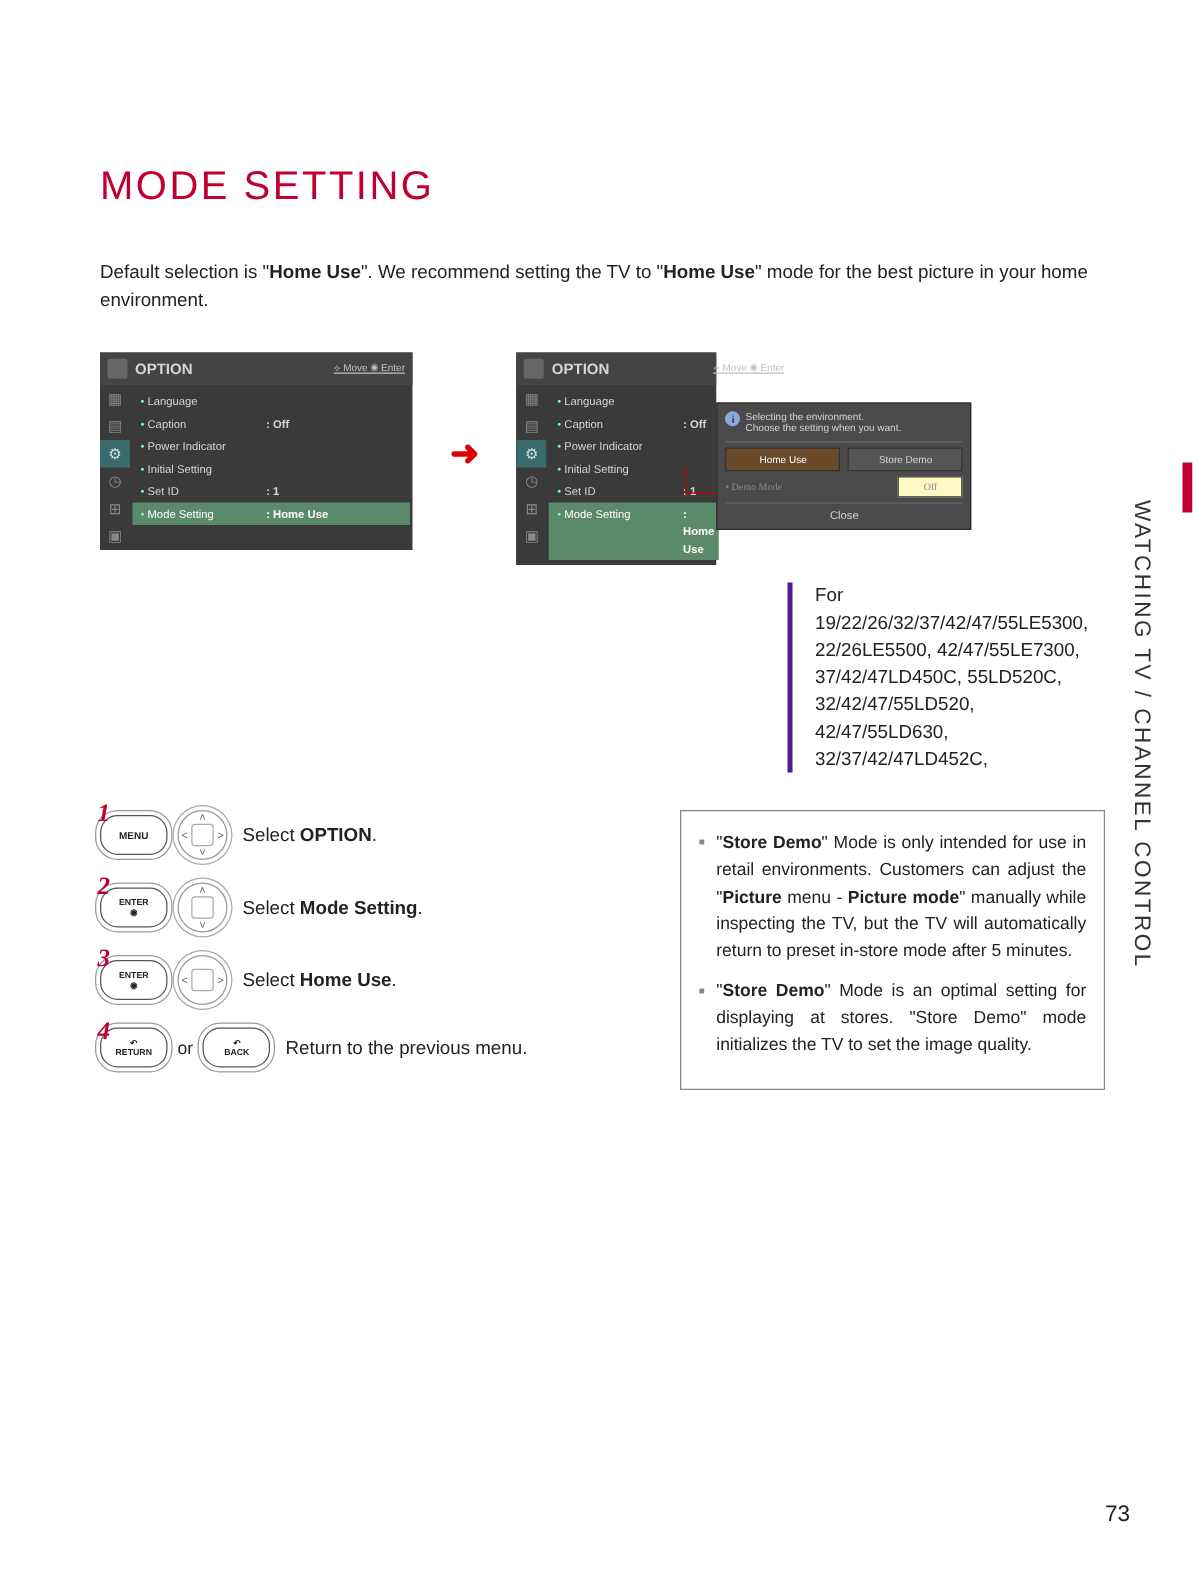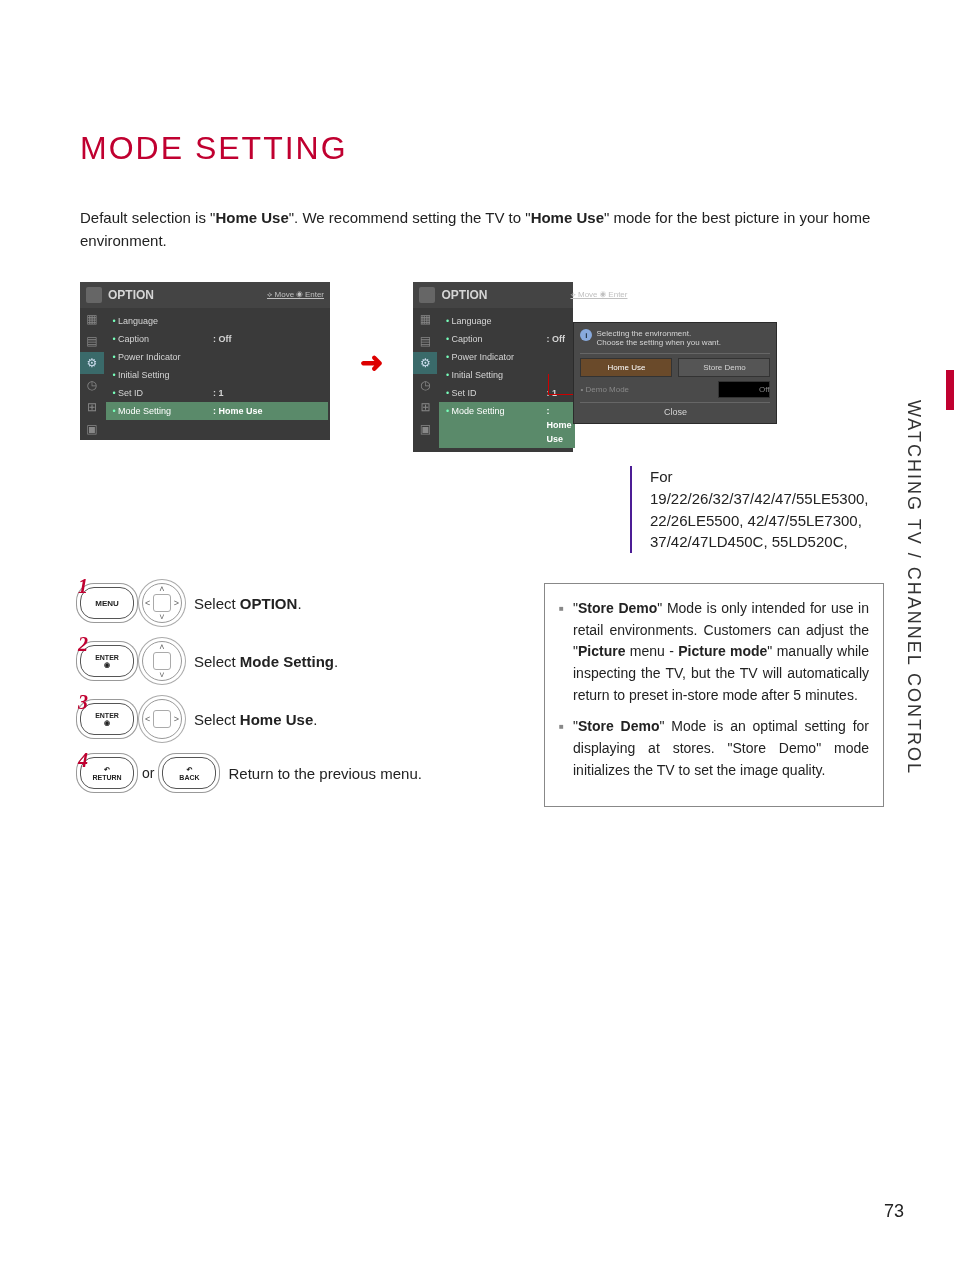--- a/index.html
+++ b/index.html
@@ -94,33 +94,33 @@
     padding:6px;
     color:#d5d5d5;
     font-size:8px;
   }
   .popup .head { display:flex; align-items:flex-start; margin-bottom:6px; }
   .popup .info-icon { width:12px;height:12px;border-radius:50%;background:#8ad;color:#234;display:flex;align-items:center;justify-content:center;font-size:8px;font-weight:bold;margin-right:4px;}
   .popup .select-note { margin:6px 0; line-height:1.3; }
   .popup .btn-row { display:flex; gap:6px; margin-bottom:4px;}
   .popup-btn { flex:1; text-align:center; padding:4px 0; background:#555; border:1px solid #333; font-size:8px;}
   .popup-btn.active { background:#6a4a2a; color:#fff; }
-  .popup .demo-row { display:flex; align-items:center; gap:0; margin:4px 0; font-size:8px; color:#888;}
+  .popup .demo-row { display:flex; align-items:center; gap:0; margin:4px 0; font-size:8px; color:#888;font-family:Liberation Serif, serif;}
   .popup .demo-lbl { flex:1;}
-  .popup .demo-val { width:50px; text-align:right; background:#000000; border:1px solid #333; padding:3px 0;}
+  .popup .demo-val { width:50px; text-align:center; background:#fef9c3; border:1px solid #333; padding:3px 0;}
   .popup hr { border:none; border-top:1px solid #666; margin:4px 0;}
   .popup .close { text-align:center; margin-top:4px; font-size:9px;}
   .energy-thumb { position:absolute; top:97px; left:160px; width:36px; height:30px; background:#2b5; border-radius:2px; font-size:5px; color:#013; display:flex;align-items:flex-end;justify-content:center;padding-bottom:2px;}
   .energy-line { position:absolute; top:112px; left:135px; width:25px; height:1px; background:#c00; }
   .energy-line::after { content:""; position:absolute; top:-20px; left:0; width:1px; height:20px; background:#c00;}
   .model-list {
     margin-left: 550px;
     font-size: 15px;
     line-height: 1.45;
-    border-left: 2px solid #4c1d95;
+    border-left: 4px solid #4c1d95;
     padding-left: 18px;
     margin-top: 14px;
     margin-bottom: 30px;
   }
   .steps-area {
     display:flex;
     gap:20px;
     margin-top:20px;
   }
   .steps-left { flex:1; }
@@ -330,20 +330,22 @@
         <hr>
         <div class="close">Close</div>
       </div>
     </div>
   </div>
 
   <div class="model-list">
     <div>For 19/22/26/32/37/42/47/55LE5300,</div>
     <div>22/26LE5500, 42/47/55LE7300,</div>
     <div>37/42/47LD450C, 55LD520C,</div>
+    <div>32/42/47/55LD520, 42/47/55LD630,</div>
+    <div>32/37/42/47LD452C,</div>
   </div>
 
   <div class="steps-area">
     <div class="steps-left">
 
       <div class="step">
         <span class="step-num">1</span>
         <div class="remote-btn">MENU</div>
         <div class="remote-nav">
           <span class="arrow up">˄</span>

